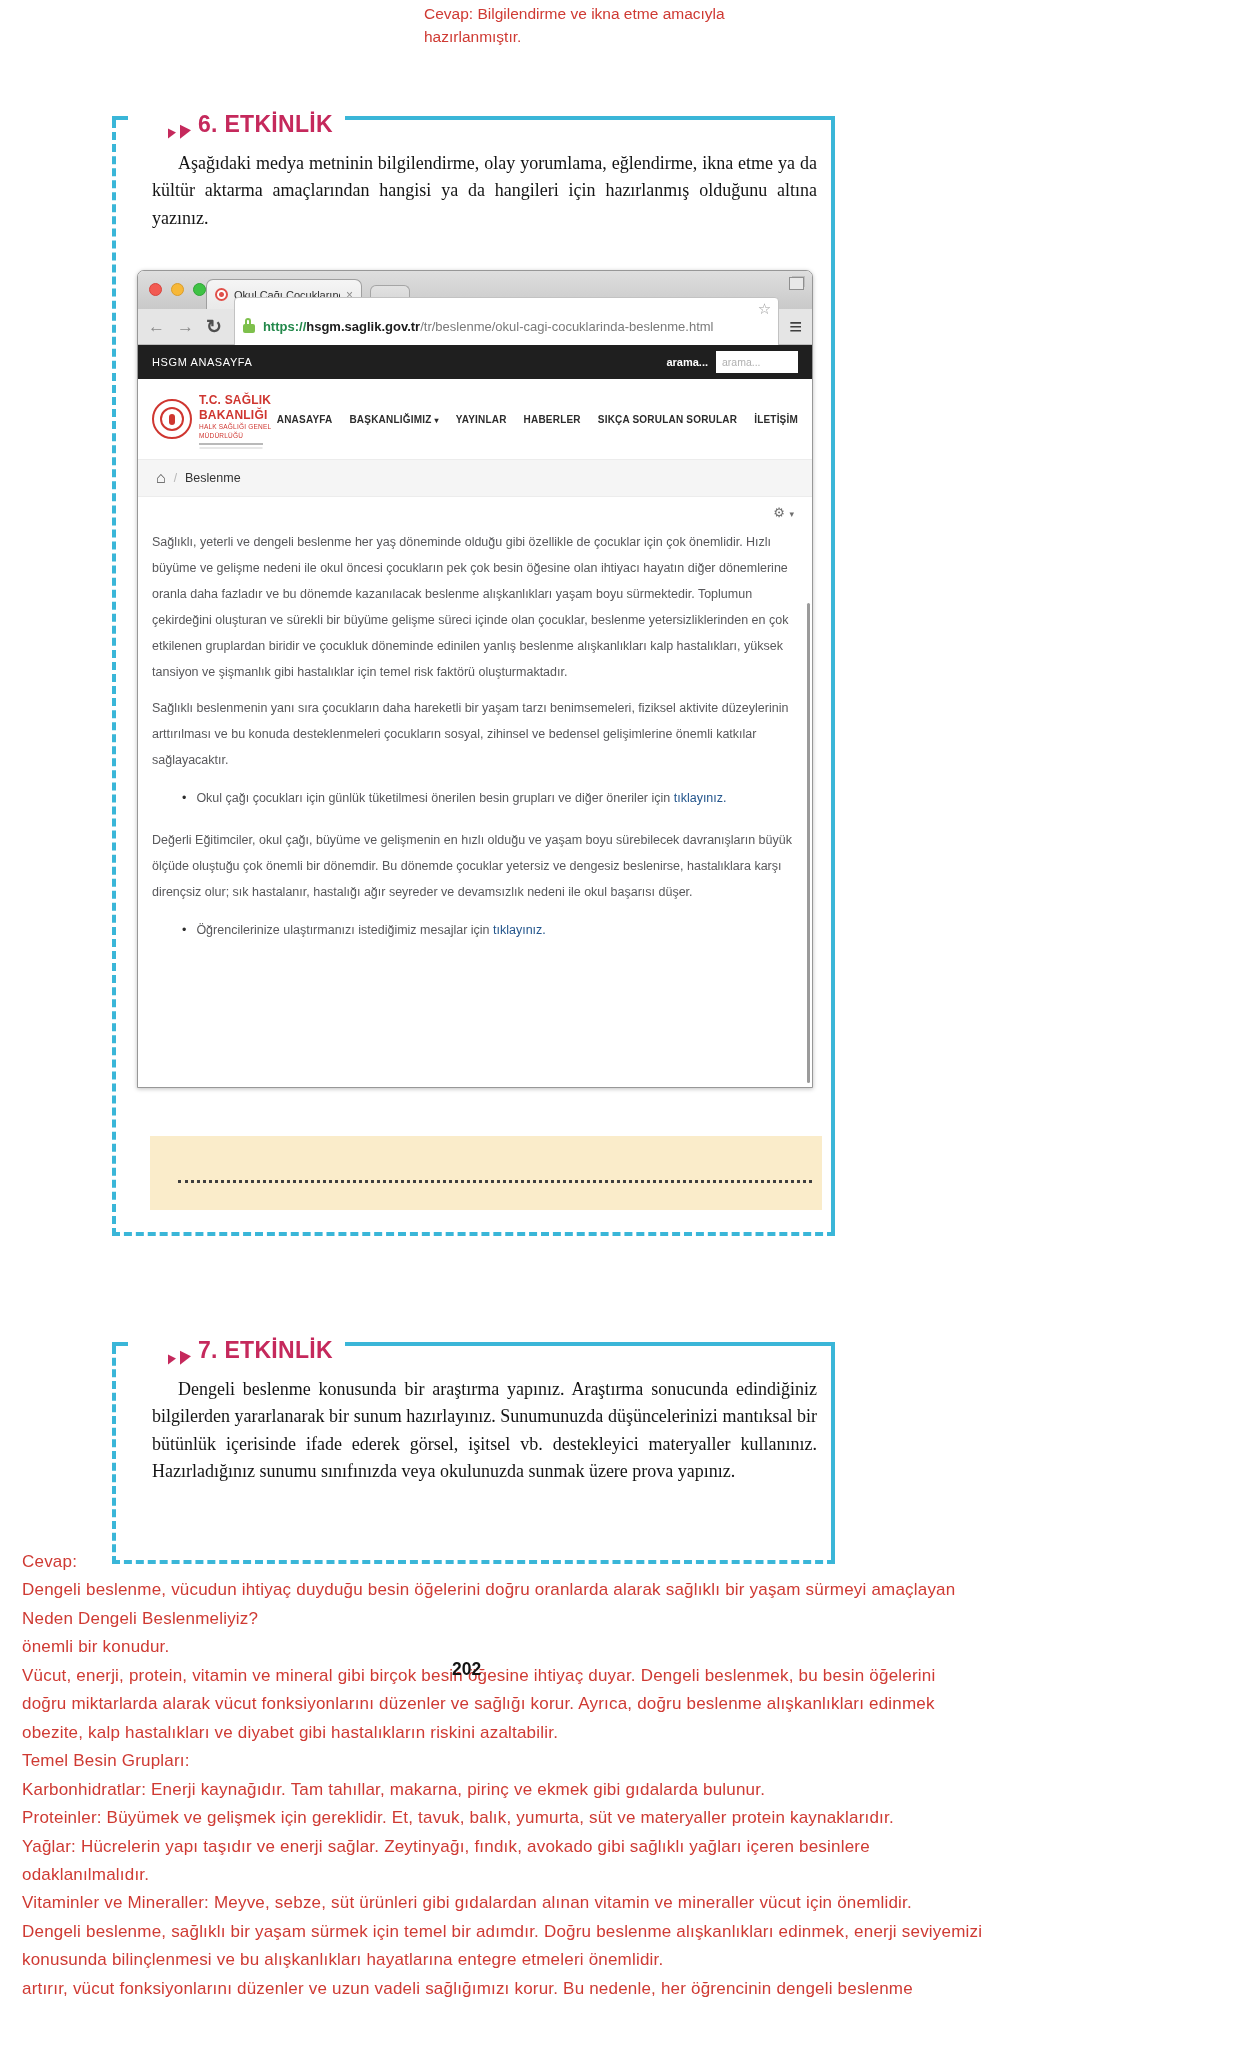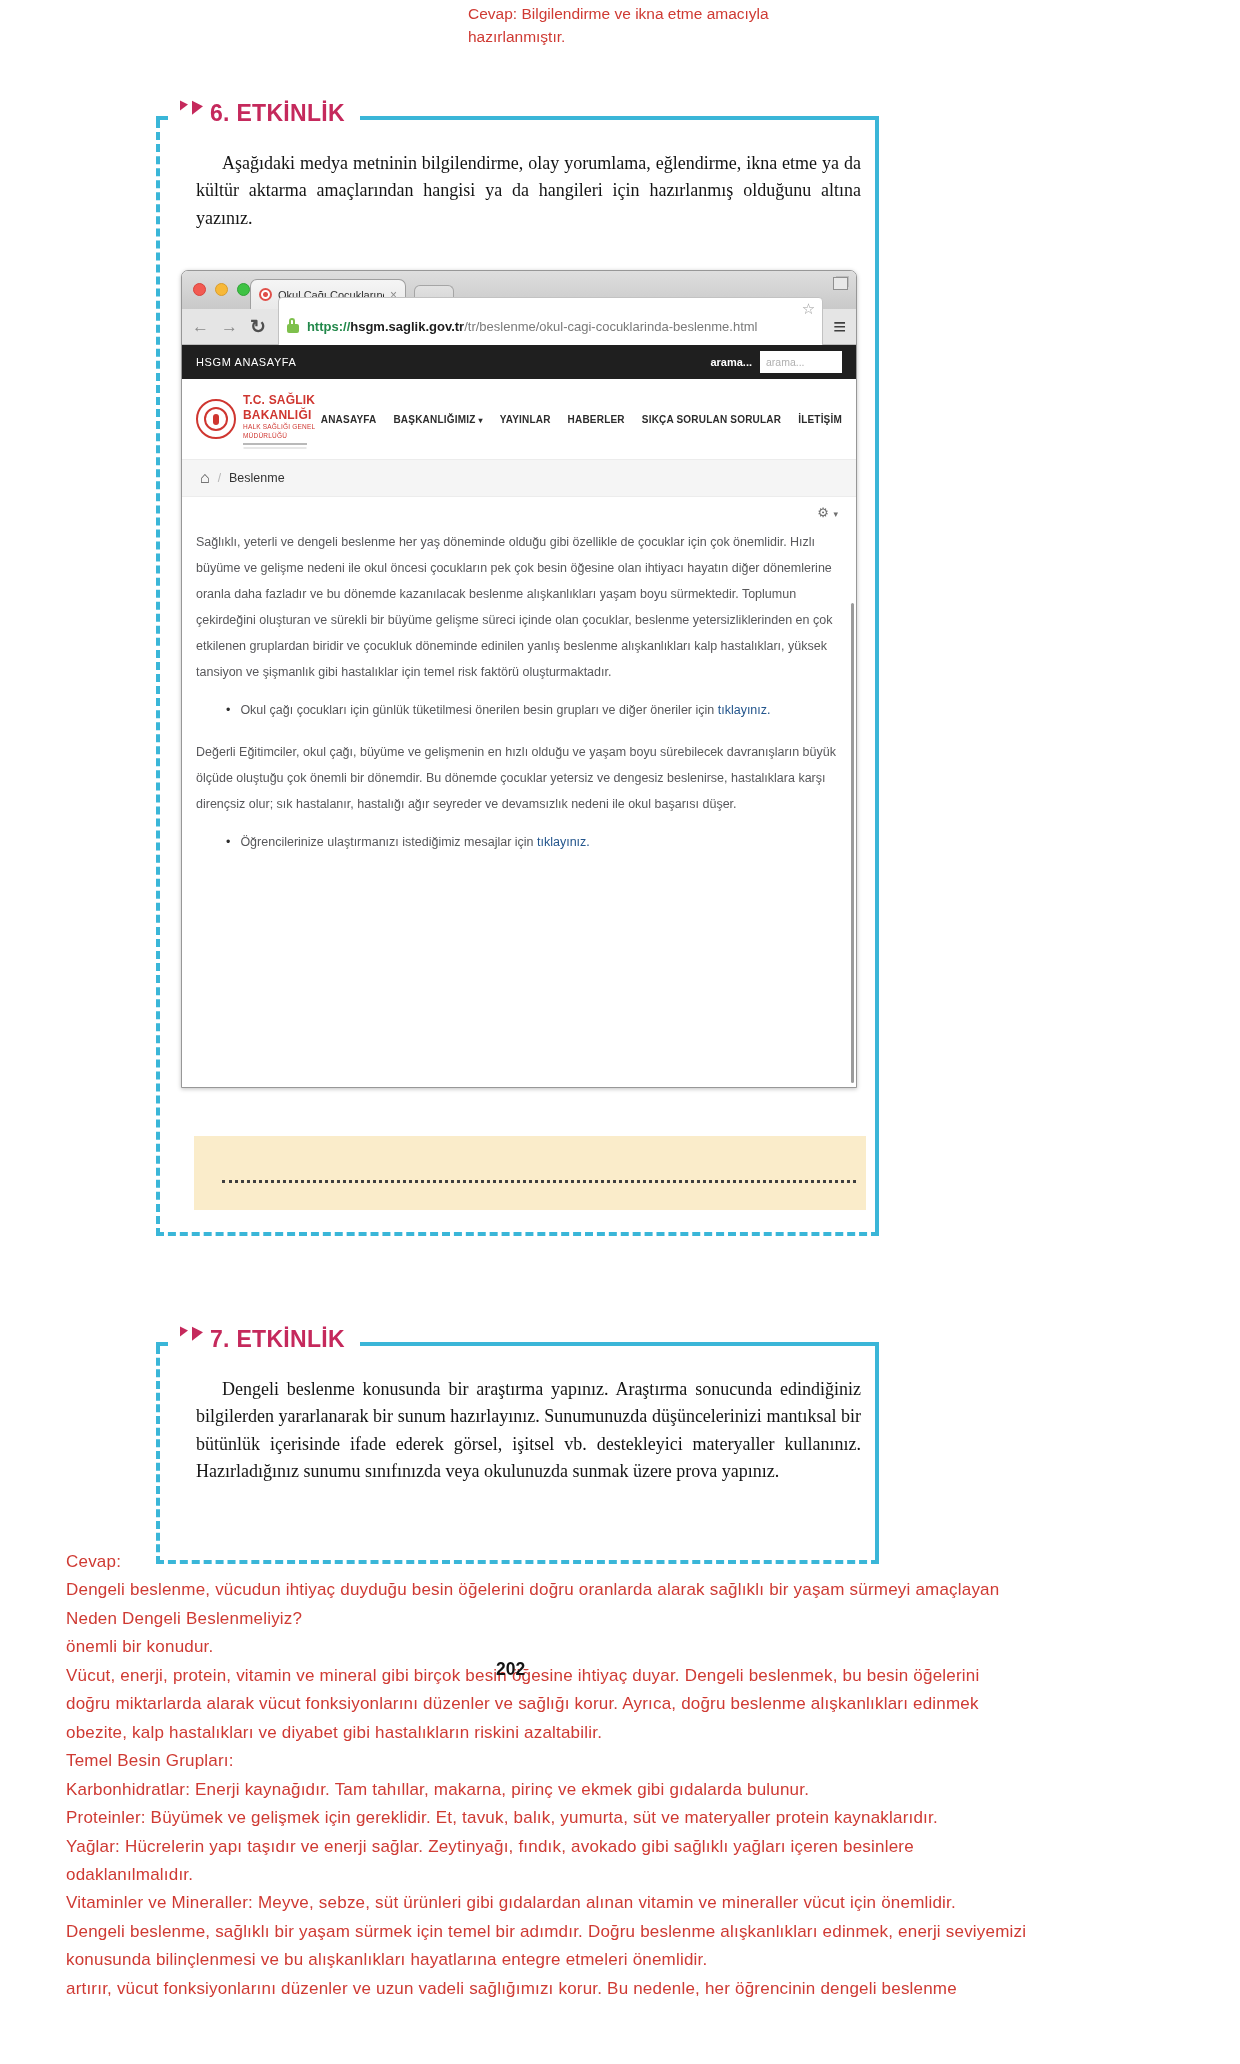--- a/index.html
+++ b/index.html
@@ -1,36 +1,36 @@
 <!DOCTYPE html>
 <html lang="tr"><head>
 <meta charset="utf-8">
 <style>
   html,body{margin:0;padding:0;background:#fff;}
   #stage{position:relative;width:1012px;height:2064px;background:#fff;overflow:hidden;
-         font-family:"Liberation Sans",sans-serif;margin-left:44px;}
+         font-family:"Liberation Sans",sans-serif;}
 
   
   .answer-top{position:absolute;left:424px;top:3px;color:#cf3a33;font-size:15.5px;
               line-height:22.5px;font-weight:500;}
   .answer-bottom{position:absolute;left:22px;top:1548px;width:1205px;color:#cf3a33;
                  font-size:17px;line-height:28.45px;font-weight:500;letter-spacing:.2px;}
   .pagenum{position:absolute;left:452px;top:1659px;color:#141414;font-size:17.5px;
            font-weight:bold;z-index:6;}
 
   
   .activity{position:absolute;left:112px;width:715px;
             border-left:4px dashed #3ab6d8;border-right:4px solid #3ab6d8;
             border-bottom:4px dashed #3ab6d8;}
   #act6{top:120px;height:1112px;}
   #act7{top:1346px;height:214px;}
   .act-rule{position:absolute;top:-4px;left:200px;right:-4px;height:4px;background:#3ab6d8;z-index:1;}
   .act-rule-start{position:absolute;top:-4px;left:-4px;width:16px;height:4px;background:#3ab6d8;}
-  .act-head{position:absolute;top:-20px;left:8px;z-index:2;background:#fff;height:38px;
-            padding:0 12px;display:flex;align-items:flex-start;gap:7px;}
+  .act-head{position:absolute;top:-20px;left:40px;z-index:2;background:#fff;height:38px;
+            padding:0 12px;display:flex;align-items:flex-end;gap:7px;}
   .tri{width:0;height:0;border-top:7px solid transparent;border-bottom:7px solid transparent;
        border-left:11px solid #c5295c;transform:skewY(-8deg);display:inline-block;}
   .tri-sm{border-top-width:5px;border-bottom-width:5px;border-left-width:8px;margin-right:-3px;}
   .act-title{font-size:23px;font-weight:800;color:#c5295c;letter-spacing:.3px;}
   .act-text{margin:30px 14px 0 36px;text-indent:26px;font-family:"Liberation Serif",serif;
             font-size:18px;line-height:1.52;color:#141414;text-align:justify;}
 
   
   .browser{position:absolute;left:137px;top:270px;width:676px;height:818px;background:#fff;
            border:1px solid #979797;border-radius:7px 7px 0 0;box-shadow:0 1px 4px rgba(0,0,0,.25);
@@ -196,20 +196,21 @@
       <span class="sep">/</span>
       <span class="crumb">Beslenme</span>
     </div>
 
     <div class="content">
       <div class="gearrow">
         <span class="gear">⚙</span>
         <span class="gcaret">▾</span>
       </div>
       <p class="bodyp">Sağlıklı, yeterli ve dengeli beslenme her yaş döneminde olduğu gibi özellikle de çocuklar için çok önemlidir. Hızlı büyüme ve gelişme nedeni ile okul öncesi çocukların pek çok besin öğesine olan ihtiyacı hayatın diğer dönemlerine oranla daha fazladır ve bu dönemde kazanılacak beslenme alışkanlıkları yaşam boyu sürmektedir. Toplumun çekirdeğini oluşturan ve sürekli bir büyüme gelişme süreci içinde olan çocuklar, beslenme yetersizliklerinden en çok etkilenen gruplardan biridir ve çocukluk döneminde edinilen yanlış beslenme alışkanlıkları kalp hastalıkları, yüksek tansiyon ve şişmanlık gibi hastalıklar için temel risk faktörü oluşturmaktadır.</p>
+      <p class="bodyp">Sağlıklı beslenmenin yanı sıra çocukların daha hareketli bir yaşam tarzı benimsemeleri, fiziksel aktivite düzeylerinin arttırılması ve bu konuda desteklenmeleri çocukların sosyal, zihinsel ve bedensel gelişimlerine önemli katkılar sağlayacaktır.</p>
       <div class="bullet">
         <span class="dot">•</span>
         <span><span>Okul çağı çocukları için günlük tüketilmesi önerilen besin grupları ve diğer öneriler için </span><a class="link" href="#">tıklayınız.</a></span>
       </div>
       <p class="bodyp" style="margin-top:16px;">Değerli Eğitimciler, okul çağı, büyüme ve gelişmenin en hızlı olduğu ve yaşam boyu sürebilecek davranışların büyük ölçüde oluştuğu çok önemli bir dönemdir. Bu dönemde çocuklar yetersiz ve dengesiz beslenirse, hastalıklara karşı dirençsiz olur; sık hastalanır, hastalığı ağır seyreder ve devamsızlık nedeni ile okul başarısı düşer.</p>
       <div class="bullet">
         <span class="dot">•</span>
         <span><span>Öğrencilerinize ulaştırmanızı istediğimiz mesajlar için </span><a class="link" href="#">tıklayınız.</a></span>
       </div>
     </div>

